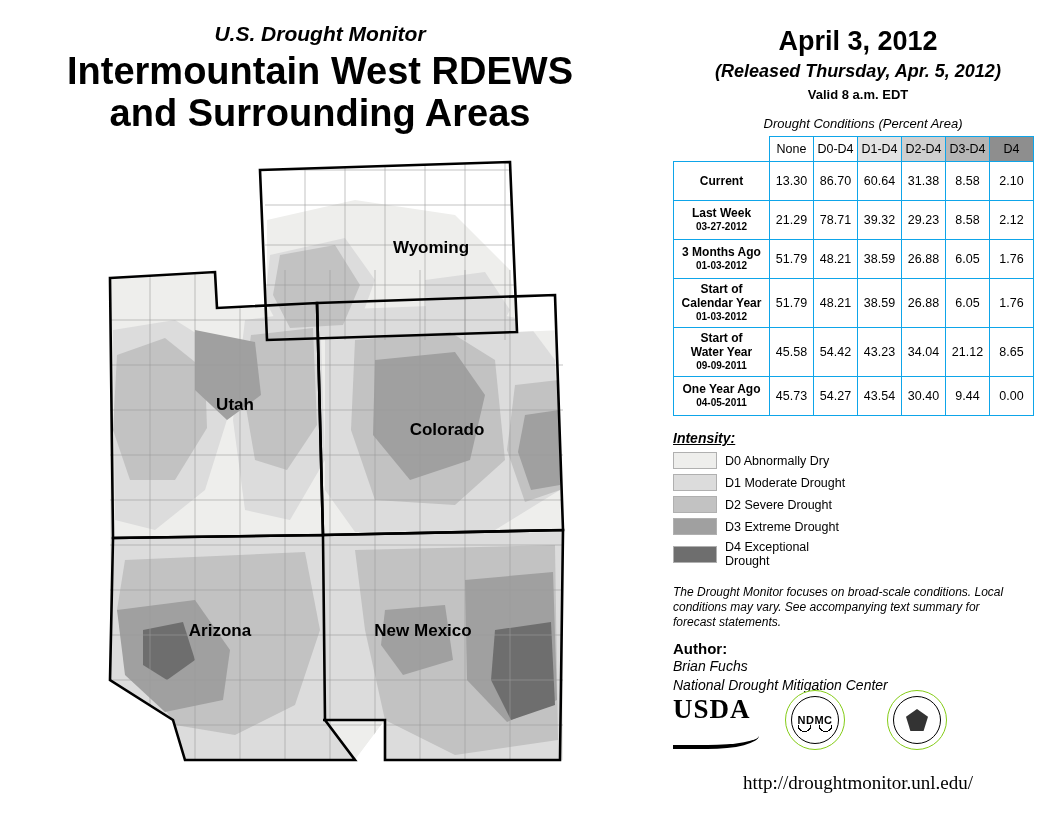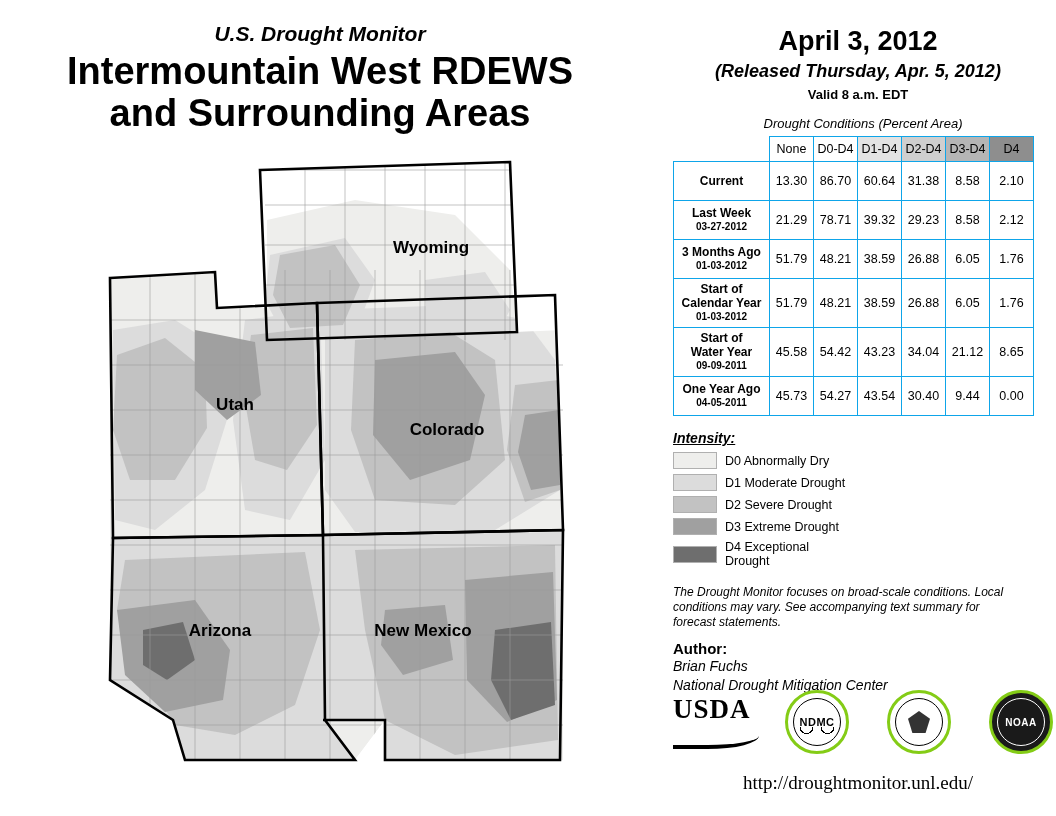--- a/index.html
+++ b/index.html
@@ -191,21 +191,21 @@
     width: 372px;
     height: 70px;
   }
   .logo {
     position: absolute;
     top: 0;
   }
   .seal {
     width: 58px; height: 58px;
     border-radius: 50%;
-    border: 3px solid #84cc16;
+    border: 1px solid #84cc16;
     background: #fff;
     position: relative;
     overflow: hidden;
   }
   .seal .inner-ring {
     position: absolute;
     left: 5px; top: 5px; right: 5px; bottom: 5px;
     border: 1px solid #000;
     border-radius: 50%;
   }
@@ -499,22 +499,16 @@
       </div>
     </div>
 
     <div class="logo" style="left:214px">
       <div class="seal doc">
         <div class="inner-ring"></div>
         <div class="emblem"></div>
       </div>
     </div>
 
-    <div class="logo" style="left:316px">
-      <div class="seal noaa">
-        <div class="inner-ring"></div>
-        <div class="seal-text">NOAA</div>
-      </div>
-    </div>
   </div>
 
   <div id="url">http://droughtmonitor.unl.edu/</div>
 </div>
 
 </body></html>

